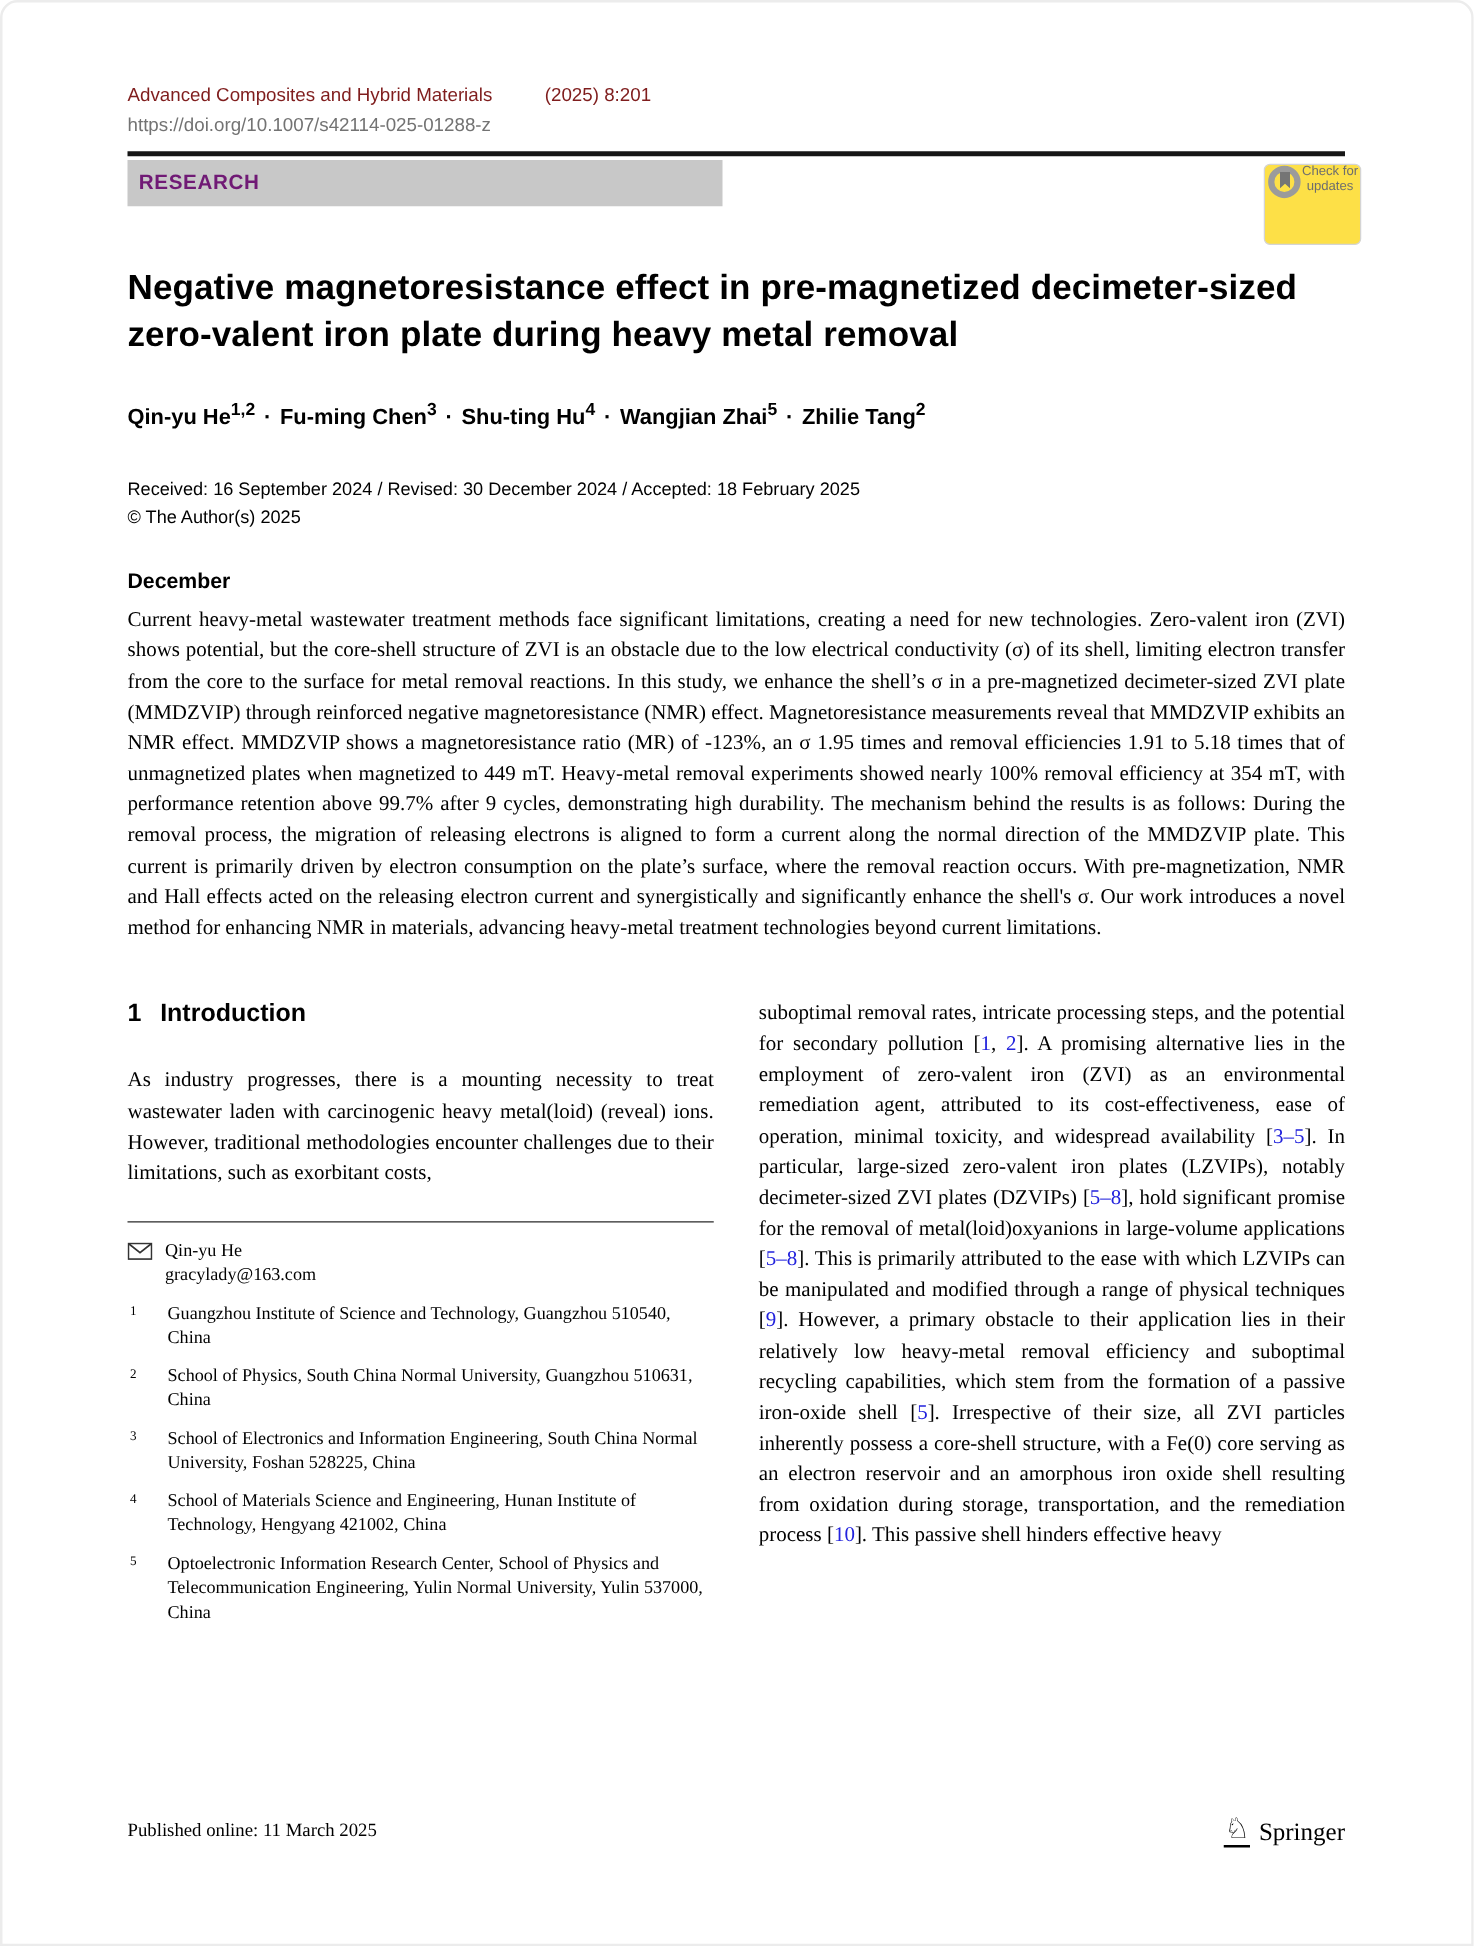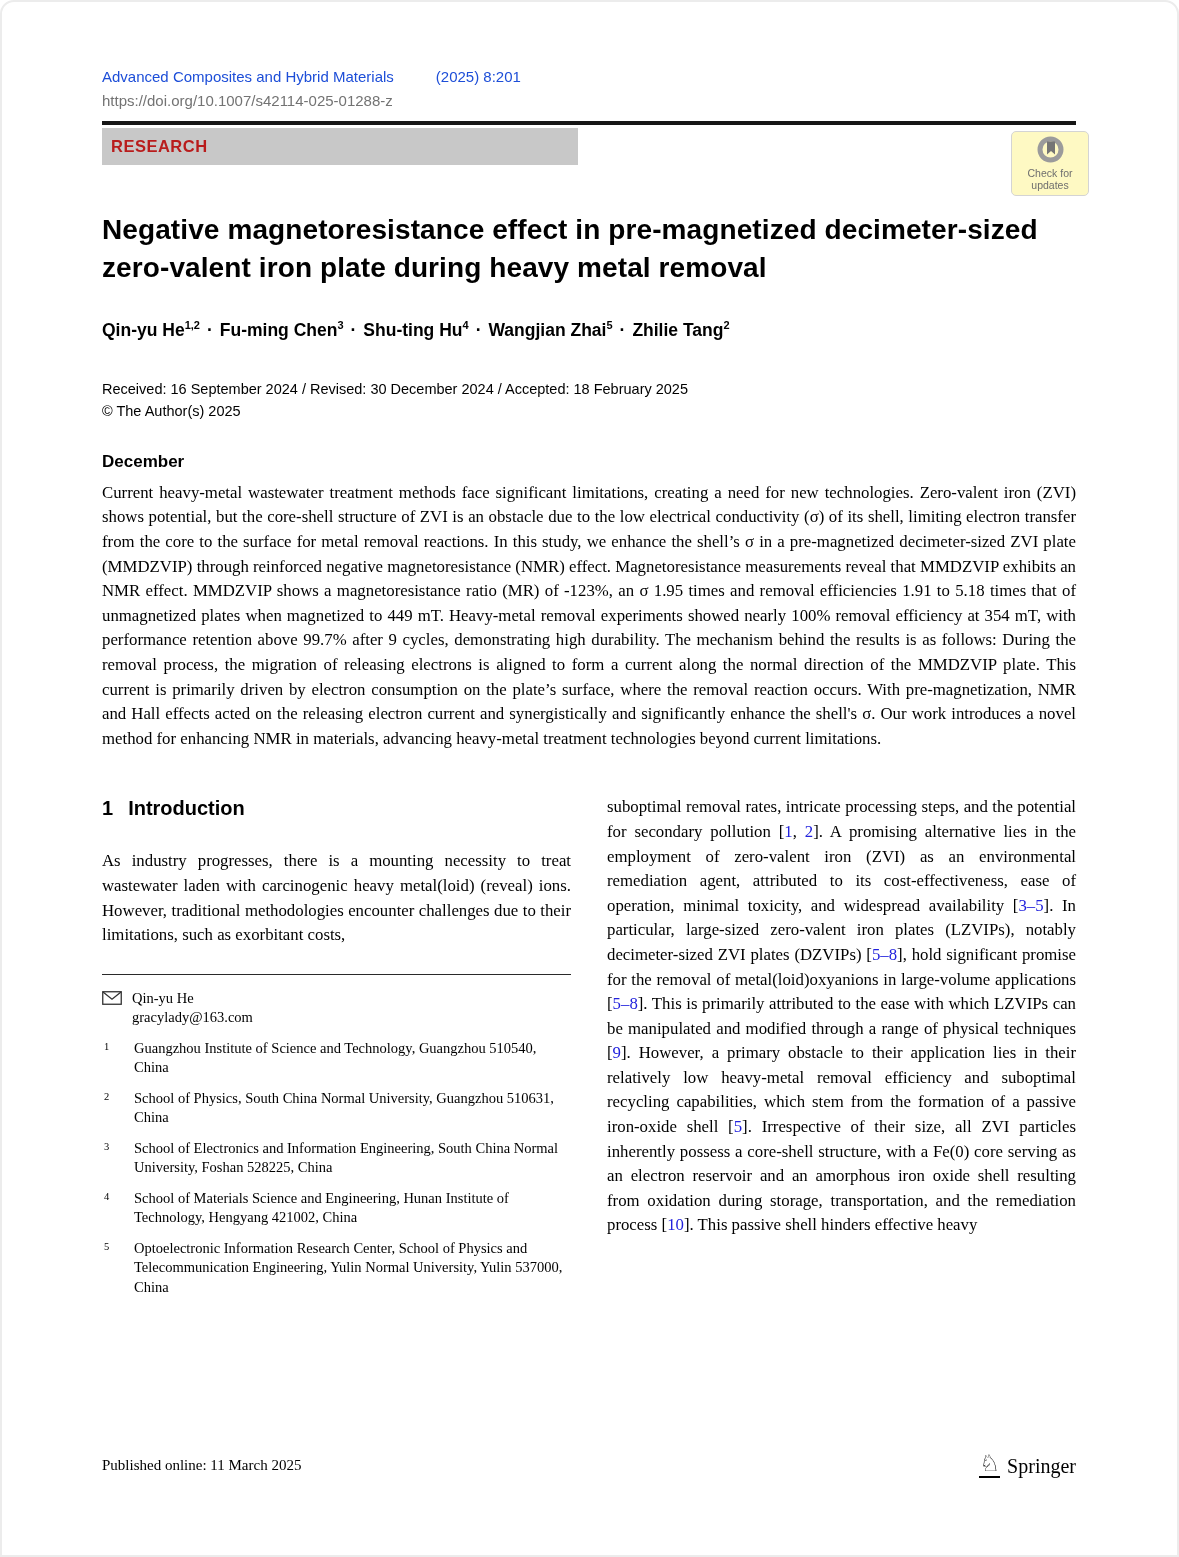--- a/index.html
+++ b/index.html
@@ -9,38 +9,38 @@
     margin:0 auto;
     background:#fff;
     box-sizing:border-box;
     padding:64px 101px 0 100px;
     border:2px solid #ececec;
     border-radius:14px 14px 0 0;
     overflow:hidden;
     color:#000;
   }
   
-  .journal-line { font:15px/21px "Liberation Sans", sans-serif; color:#1d4ed8; display:flex; }
+  .journal-line { font:15px/21px "Liberation Sans", sans-serif; color:#7f1d1d; display:flex; }
   .journal-cite { margin-left:42px; }
   .doi-line { font:15px/21px "Liberation Sans", sans-serif; color:#737373; margin-top:3px; }
   .top-rule { height:4px; background:#161616; margin-top:10px; }
   .band { margin-top:3px; width:476px; height:37px; background:#c8c8c8;
           display:flex; align-items:center; box-sizing:border-box; padding-left:9px; }
-  .band-label { font:700 16.5px "Liberation Sans", sans-serif; letter-spacing:.5px; color:#b91c1c; }
+  .band-label { font:700 16.5px "Liberation Sans", sans-serif; letter-spacing:.5px; color:#701a75; }
   .check-badge {
     position:absolute; top:129px; right:88px; width:76px; height:63px;
-    background:#fef9c3; border:1px solid #d4d4d4; border-radius:5px;
-    display:flex; flex-direction:column; align-items:center; justify-content:center;
+    background:#fde047; border:1px solid #d4d4d4; border-radius:5px;
+    display:flex; flex-direction:row; align-items:flex-start; justify-content:center;
     gap:1px; cursor:pointer;
   }
   .check-text { font:10.5px/11.5px "Liberation Sans", sans-serif; color:#6e6e6e; text-align:center; }
   
   .title { margin-top:46px; font:700 28px/38px "Liberation Sans", sans-serif; letter-spacing:.1px; }
   .authors { margin-top:32px; font:700 17.5px "Liberation Sans", sans-serif; }
-  .authors sup { font-size:11px; }
+  .authors sup { font-size:14px; }
   .author-sep { margin:0 7px; }
   .dates { margin-top:37px; font:14.5px/22px "Liberation Sans", sans-serif; }
   
   .abstract-h { margin-top:30px; font:700 17px "Liberation Sans", sans-serif; }
   .abstract-body { margin-top:9px; font:16.8px/24.6px "Liberation Serif", serif; text-align:justify; }
   .keywords { margin-top:25px; font:16.8px/25px "Liberation Serif", serif; text-align:justify; }
   .kw-label { font:700 15.5px "Liberation Sans", sans-serif; margin-right:12px; }
   
   .columns { margin-top:44px; display:flex; gap:36px; }
   .col { width:471px; box-sizing:border-box; }

